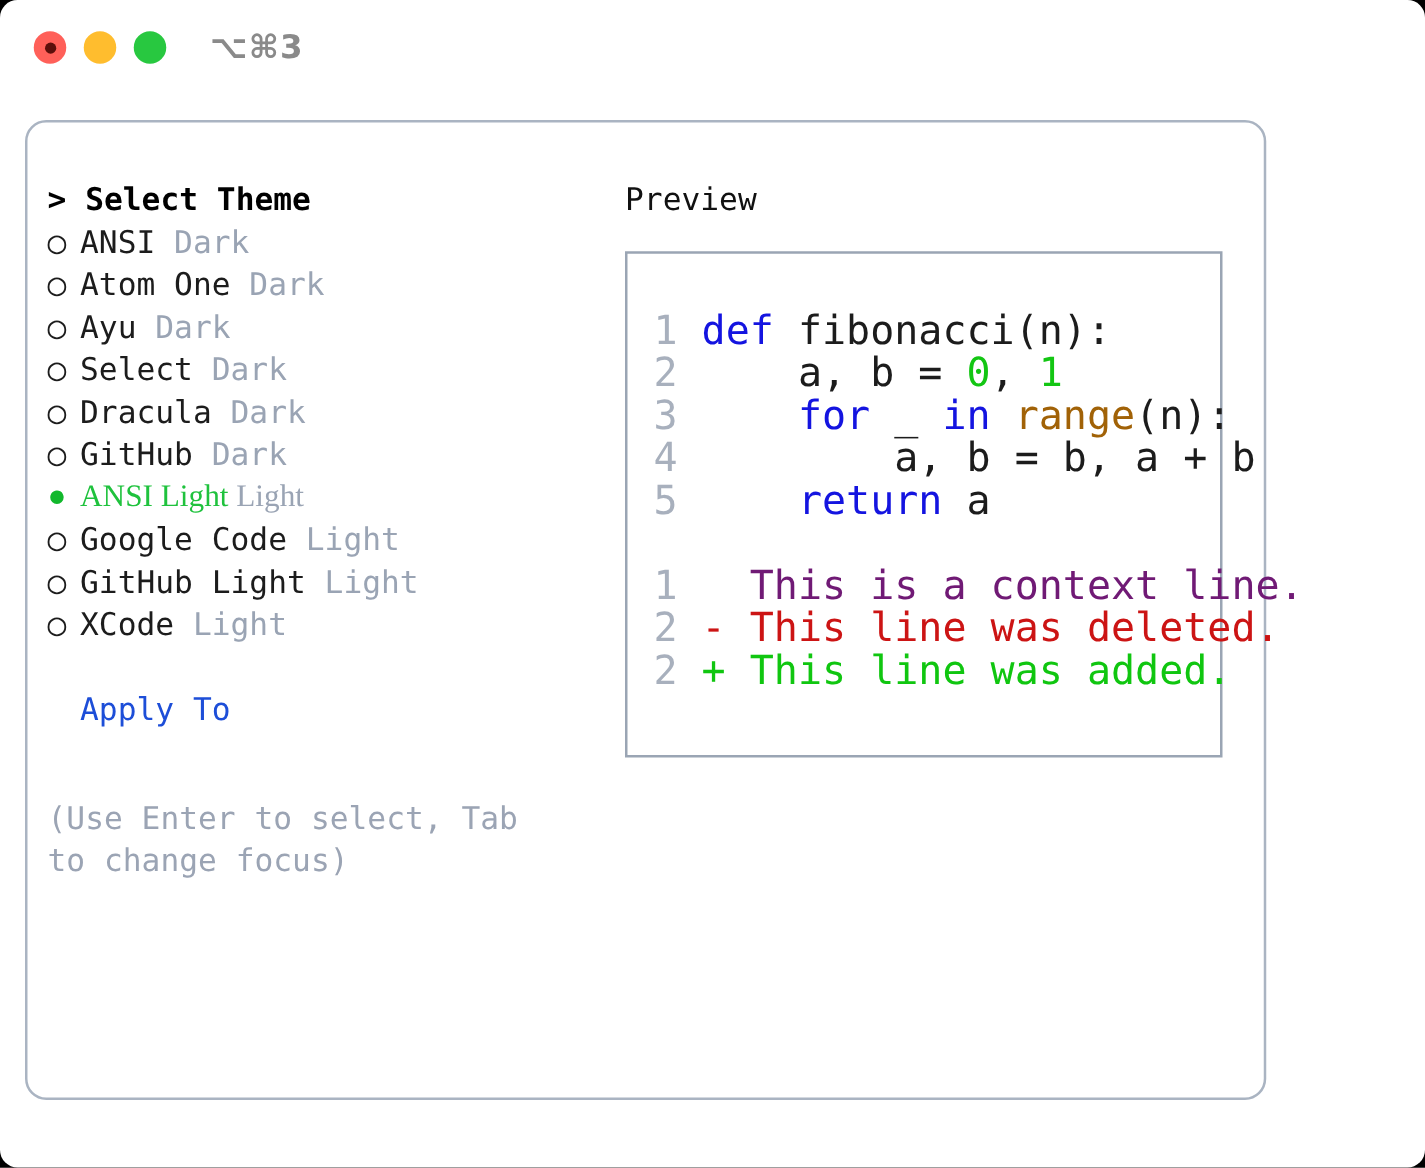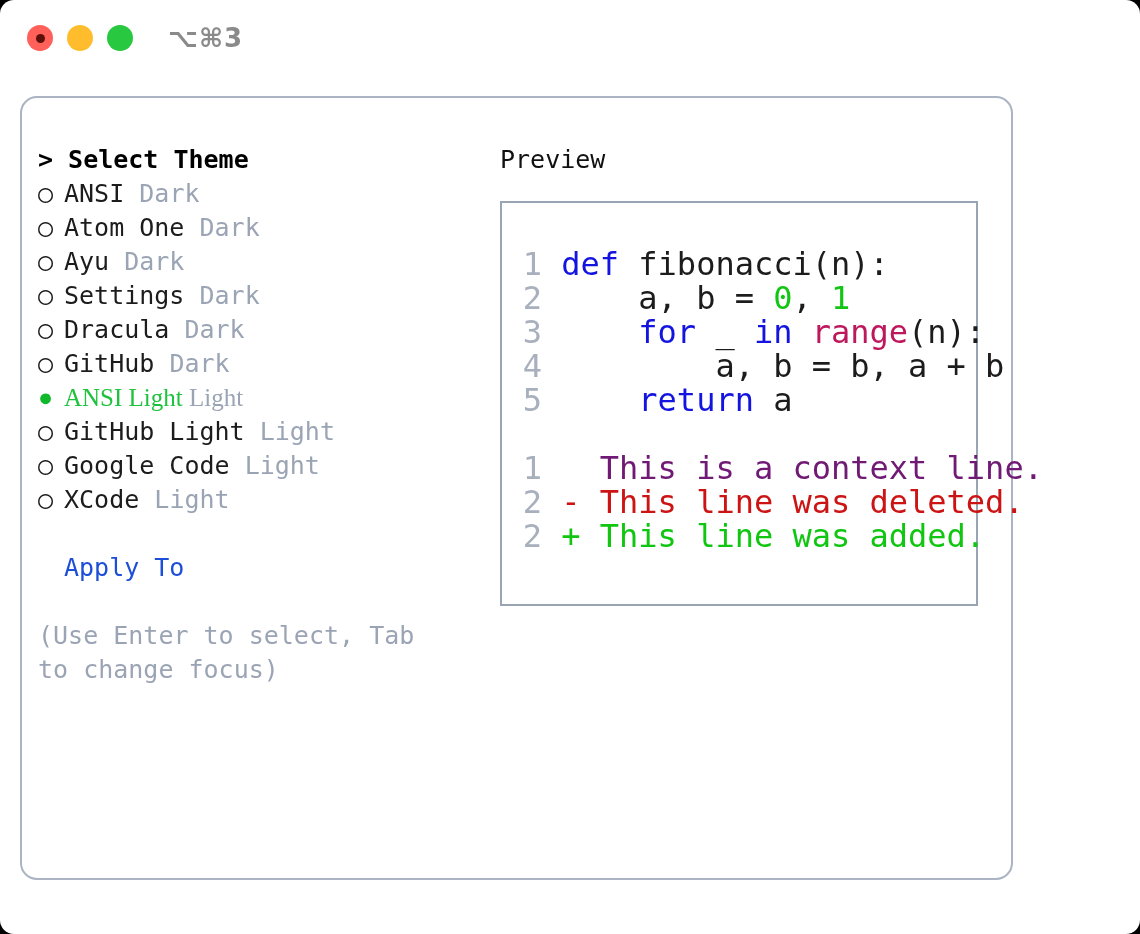--- a/index.html
+++ b/index.html
@@ -110,20 +110,21 @@
   .selected .bullet { color: #12b82c; }
   .apply-heading {
     color: #1d4ed8;
   }
   .hint {
     color: #9ba4b4;
     font-size: 25px;
     line-height: 34px;
     width: 410px;
     white-space: normal;
+    margin-top: 19px;
   }
   .spacer-row { height: 34px; }
 
   
   .right-col {
     position: absolute;
     left: 478px;
     top: 45px;
     width: 500px;
   }
@@ -150,21 +151,21 @@
   }
   .lineno {
     display: inline-block;
     width: 26px;
     text-align: right;
     color: #a8b0bd;
   }
   .gap { height: 34px; }
 
   .kw  { color: #1414e0; }
-  .fn  { color: #be185d; }
+  .fn  { color: #a16207; }
   .num { color: #13c613; }
   .pl  { color: #1c1c1c; }
   .ctx { color: #701a75; }
   .del { color: #cc1414; }
   .add { color: #10c610; }
 </style>
 </head>
 <body>
 
 <div class="window">
@@ -181,26 +182,26 @@
   <div class="panel">
 
     <div class="left-col">
 
       <div class="row section-header">&gt; Select Theme</div>
 
       <div id="theme-rows">
           <div class="row"><span class="bullet">○</span><span class="label">ANSI</span> <span class="muted">Dark</span></div>
           <div class="row"><span class="bullet">○</span><span class="label">Atom One</span> <span class="muted">Dark</span></div>
           <div class="row"><span class="bullet">○</span><span class="label">Ayu</span> <span class="muted">Dark</span></div>
-          <div class="row"><span class="bullet">○</span><span class="label">Settings</span> <span class="muted">Dark</span></div>
+          <div class="row"><span class="bullet">○</span><span class="label">Select</span> <span class="muted">Dark</span></div>
           <div class="row"><span class="bullet">○</span><span class="label">Dracula</span> <span class="muted">Dark</span></div>
           <div class="row"><span class="bullet">○</span><span class="label">GitHub</span> <span class="muted">Dark</span></div>
           <div class="row selected"><span class="bullet">●</span><span class="label">ANSI Light</span> <span class="muted">Light</span></div>
+          <div class="row"><span class="bullet">○</span><span class="label">Google Code</span> <span class="muted">Light</span></div>
           <div class="row"><span class="bullet">○</span><span class="label">GitHub Light</span> <span class="muted">Light</span></div>
-          <div class="row"><span class="bullet">○</span><span class="label">Google Code</span> <span class="muted">Light</span></div>
           <div class="row"><span class="bullet">○</span><span class="label">XCode</span> <span class="muted">Light</span></div>
         </div>
 
       <div class="spacer-row"></div>
 
       <div class="row apply-heading"><span class="bullet"> </span><span>Apply To</span></div>
 
 
       <div class="spacer-row"></div>
 

